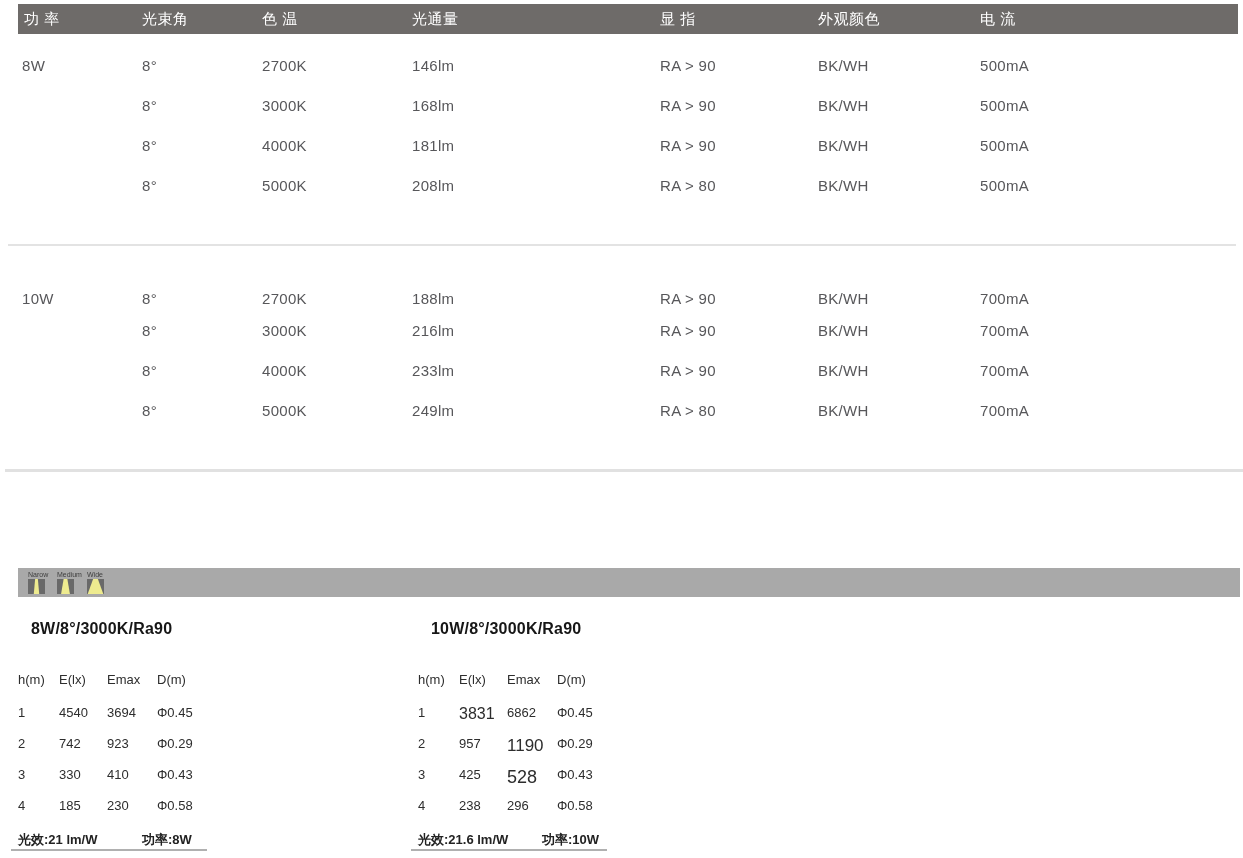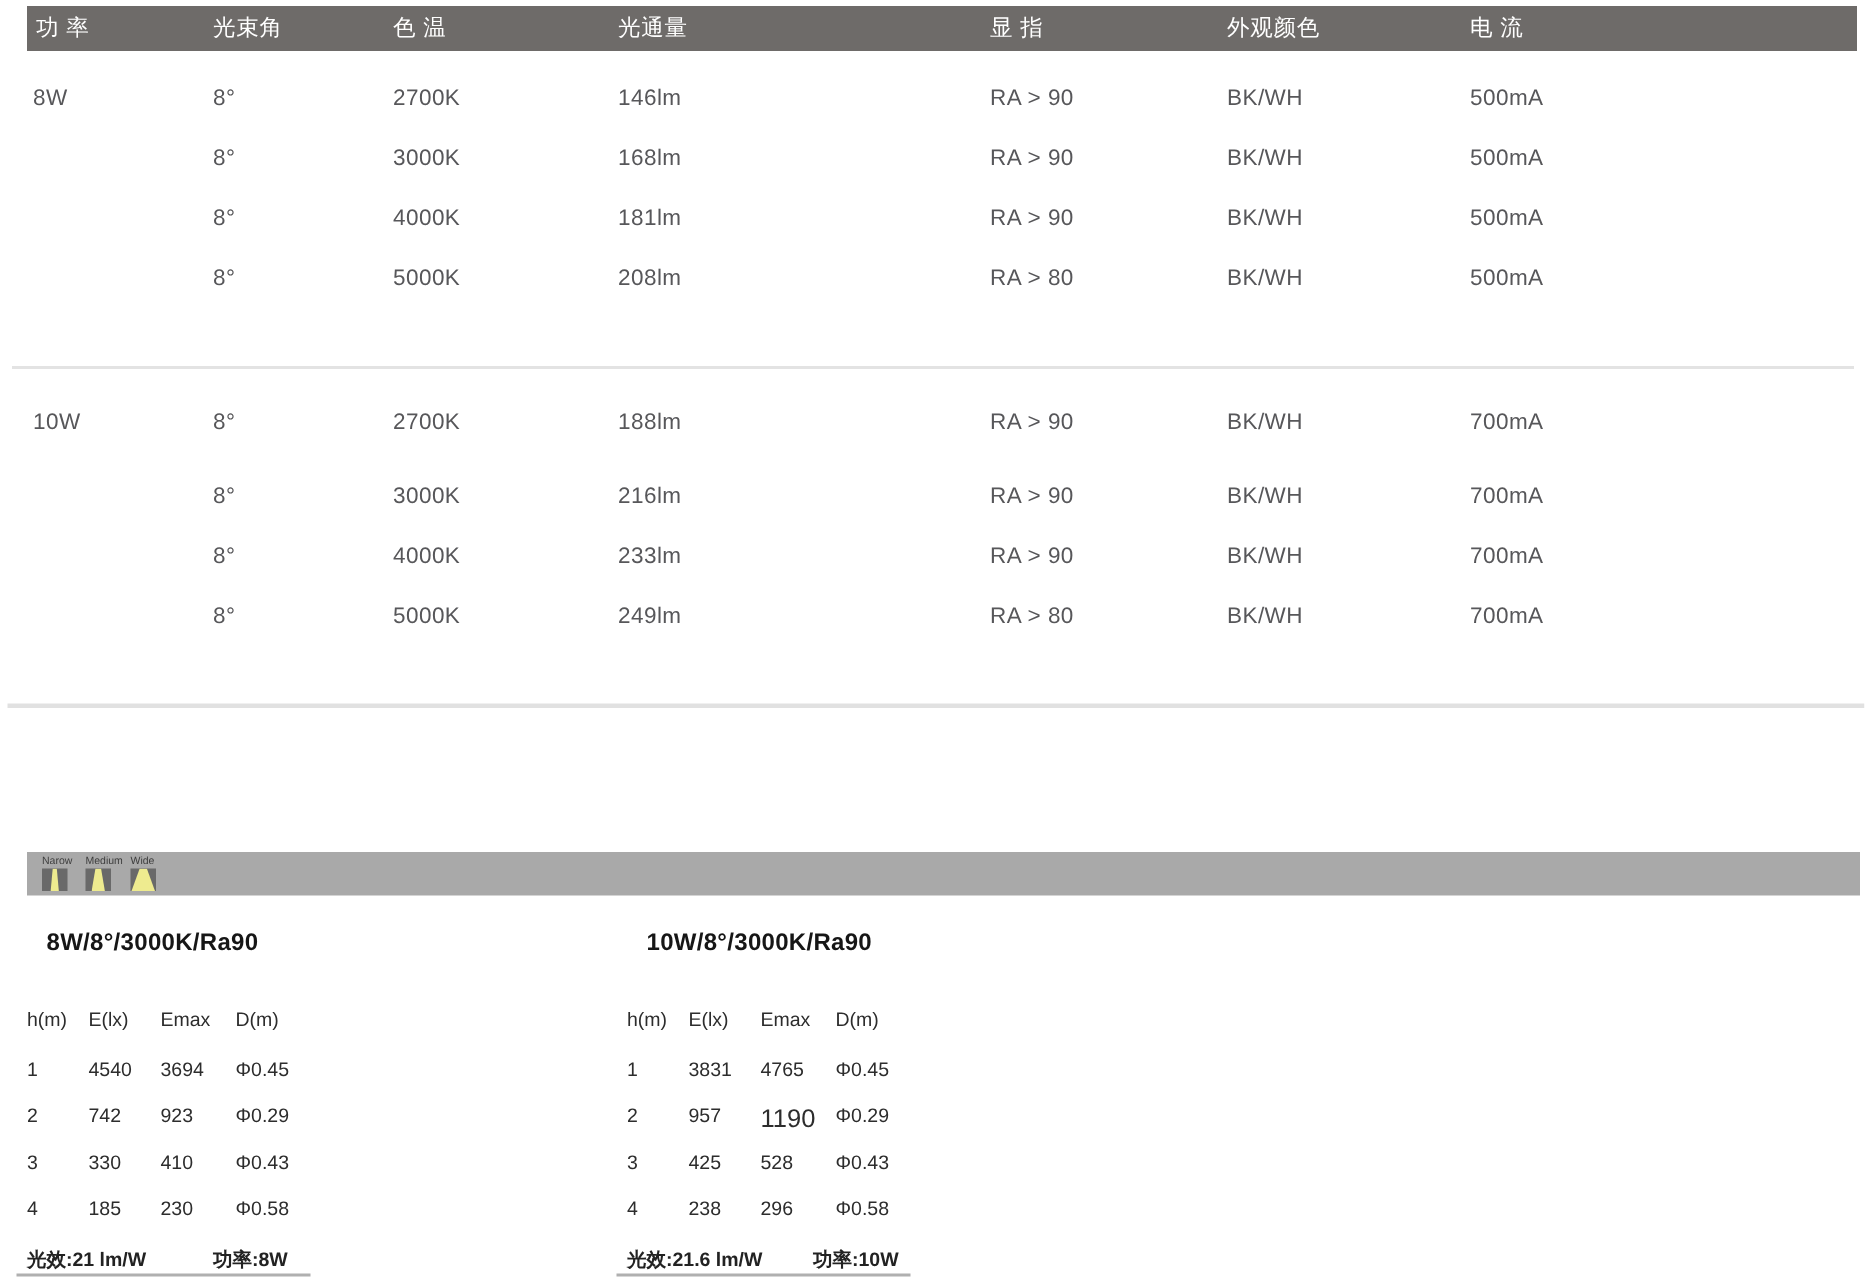--- a/index.html
+++ b/index.html
@@ -21,21 +21,21 @@
   .hc-cri{left:642px}.hc-finish{left:800px}.hc-current{left:962px}
 
   
   .spec-body{position:absolute;inset:0;}
   .cell{
     position:absolute;font-size:15px;color:#57575a;white-space:nowrap;letter-spacing:.3px;
   }
   .cl-power{left:22px}.cl-beam{left:142px}.cl-cct{left:262px}.cl-flux{left:412px}
   .cl-cri{left:660px}.cl-finish{left:818px}.cl-current{left:980px}
   .r0{top:57px}.r1{top:97px}.r2{top:137px}.r3{top:177px}
-  .r4{top:273px}.r5{top:322px}.r6{top:362px}.r7{top:402px}
+  .r4{top:290px}.r5{top:322px}.r6{top:362px}.r7{top:402px}
 
   .divider-1{position:absolute;top:244px;left:8px;right:7px;height:2px;background:#e3e3e3;}
   .divider-2{position:absolute;top:469px;left:5px;right:0;height:3px;background:#e1e1e1;}
 
   
   .beam-bar{
     position:absolute;top:568px;left:18px;width:1222px;height:29px;background:#a9a9a9;
   }
   .beam-group{position:absolute;top:2px;width:24px;}
   .bg-narrow{left:10px}.bg-medium{left:39px}.bg-wide{left:69px}
@@ -199,32 +199,32 @@
 
 <div class="photo-table pt-b">
   <span class="pt-title">10W/8°/3000K/Ra90</span>
 
   <span class="ph pc0" style="font-size:13px">h(m)</span>
   <span class="ph pc1" style="font-size:13px">E(lx)</span>
   <span class="ph pc2" style="font-size:13px">Emax</span>
   <span class="ph pc3" style="font-size:13px">D(m)</span>
 
   <span class="pr0 pc0" style="font-size:13px">1</span>
-  <span class="pr0 pc1" style="font-size:13px">3831</span>
-  <span class="pr0 pc2" style="font-size:13px">4765</span>
+  <span class="pr0 pc1" style="font-size:16px">3831</span>
+  <span class="pr0 pc2" style="font-size:13px">6862</span>
   <span class="pr0 pc3" style="font-size:13px">Φ0.45</span>
 
   <span class="pr1 pc0" style="font-size:13px">2</span>
   <span class="pr1 pc1" style="font-size:13px">957</span>
   <span class="pr1 pc2" style="font-size:17px">1190</span>
   <span class="pr1 pc3" style="font-size:13px">Φ0.29</span>
 
   <span class="pr2 pc0" style="font-size:13px">3</span>
   <span class="pr2 pc1" style="font-size:13px">425</span>
-  <span class="pr2 pc2" style="font-size:13px">528</span>
+  <span class="pr2 pc2" style="font-size:18px">528</span>
   <span class="pr2 pc3" style="font-size:13px">Φ0.43</span>
 
   <span class="pr3 pc0" style="font-size:13px">4</span>
   <span class="pr3 pc1" style="font-size:13px">238</span>
   <span class="pr3 pc2" style="font-size:13px">296</span>
   <span class="pr3 pc3" style="font-size:13px">Φ0.58</span>
 
   <div class="pt-f">
     <span class="pf-eff">光效:21.6 lm/W</span>
     <span class="pf-pow">功率:10W</span>

